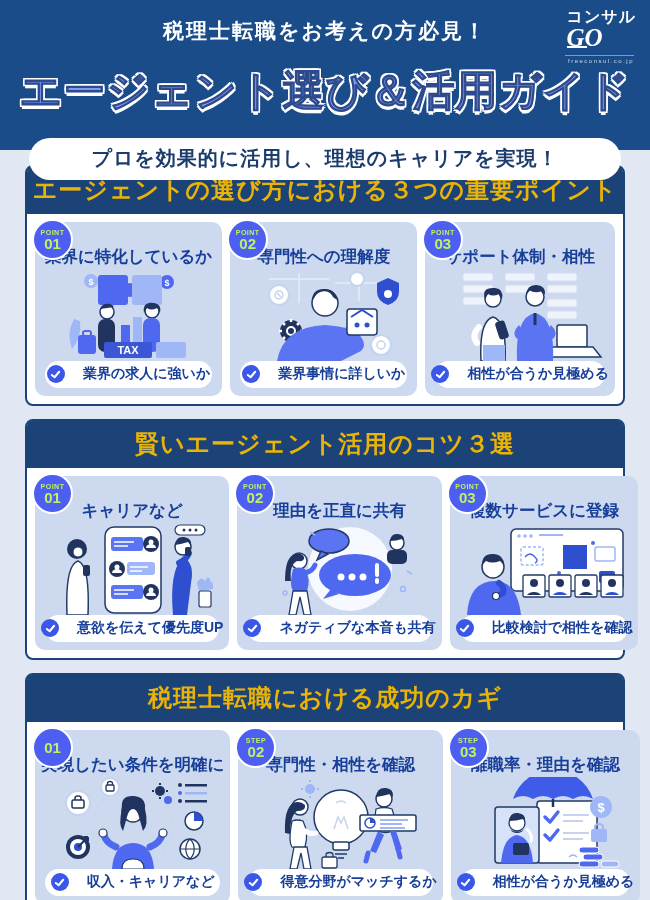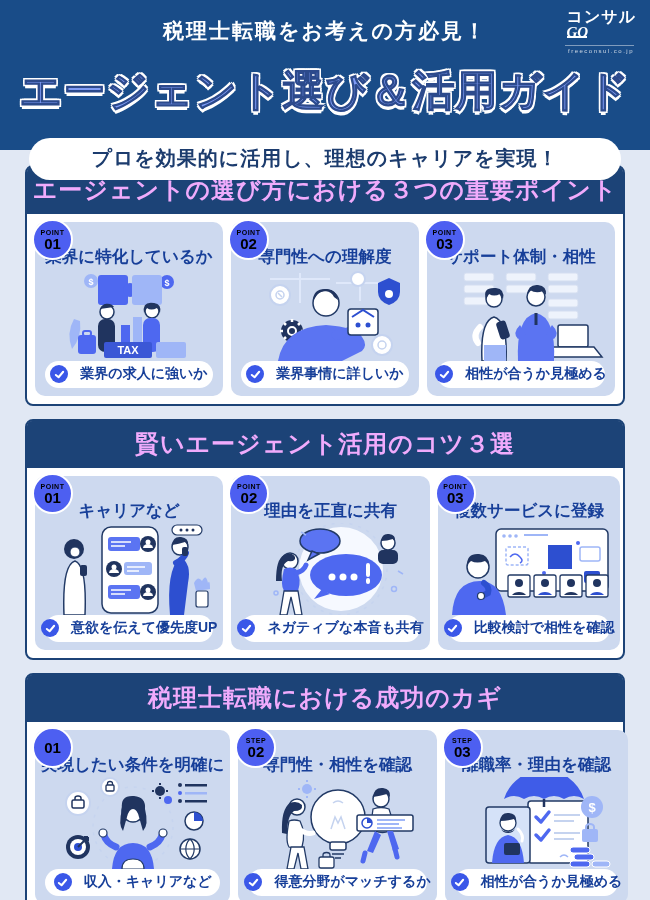--- a/index.html
+++ b/index.html
@@ -5,49 +5,49 @@
   * { margin:0; padding:0; box-sizing:border-box; }
   html,body { width:650px; height:900px; }
   body { font-family:"Liberation Sans","DejaVu Sans",sans-serif; background:#e1e8f4; overflow:hidden; }
   .page { width:650px; height:900px; background:#e1e8f4; }
 
   
   .hero { position:relative; height:150px; background:#194c88; text-align:center; }
   .logo { position:absolute; top:9px; right:16px; color:#fff; text-align:right; line-height:1; }
   .logo-row { display:flex; align-items:baseline; justify-content:flex-end;flex-direction:column; }
   .logo-main { font-size:16px; font-weight:bold; letter-spacing:1px; }
-  .logo-go { font-family:"Liberation Serif",serif; font-style:italic; font-size:15px; font-weight:bold; margin-left:1px; }
+  .logo-go { font-family:"Liberation Serif",serif; font-style:italic; font-size:25px; font-weight:bold; margin-left:1px; }
   .logo-swoosh { display:inline-block; width:20px; height:2px; background:#fff; margin-left:2px; transform:translateY(-4px); }
   .logo-domain { font-size:6px; letter-spacing:1.5px; opacity:.75; margin-top:3px; border-top:1px solid rgba(255,255,255,.6); padding-top:2px; }
   .hero-tagline { padding-top:17px; color:#fff; font-size:21px; font-weight:bold; letter-spacing:2px; }
   .hero-title { margin-top:18px; font-size:42px; font-weight:900; letter-spacing:1px; color:#7e9bf5;
       text-shadow:-2px -2px 0 #fff,2px -2px 0 #fff,-2px 2px 0 #fff,2px 2px 0 #fff,0 -2px 0 #fff,0 2px 0 #fff,-2px 0 0 #fff,2px 0 0 #fff,0 4px 0 #fff;
       -webkit-text-stroke:1px #2c4a8c; }
   .hero-pill { width:592px; margin:19px auto 0; background:#fff; border-radius:24px; padding:7px 0 8px;
       font-size:20px; font-weight:bold; color:#1c3c6e; letter-spacing:1px; }
 
   
   .sections { padding:15px 25px 0; display:flex; flex-direction:column; gap:13px; }
   .section { background:#fff; border:2px solid #1c4377; border-radius:8px; overflow:visible; }
-  .section-header { background:#1c4377; color:#f0abfc; font-size:24px; font-weight:800; text-align:center;
+  .section-header { background:#1c4377; color:#eab308; font-size:24px; font-weight:800; text-align:center;
       padding:7px 0 8px; letter-spacing:1px; border-radius:5px 5px 0 0; }
   .cards { display:flex; gap:8px; padding:8px; }
   .card { position:relative; flex:1; background:#cdd9ef; border-radius:10px; padding:24px 6px 8px;
       display:flex; flex-direction:column; align-items:center; height:174px; }
   .badge { position:absolute; top:-3px; left:-3px; width:41px; height:41px; border-radius:50%;
-      background:#4d5ff1; border:2.5px solid #fff; color:#000000; display:flex; flex-direction:column;
+      background:#4d5ff1; border:2.5px solid #fff; color:#bef264; display:flex; flex-direction:column;
       align-items:center; justify-content:center; line-height:1; z-index:2; }
   .badge-label { font-size:7px; font-weight:bold; letter-spacing:.5px; }
   .badge-label:empty { display:none; }
   .badge-num { font-size:15px; font-weight:bold; }
   .card-title { font-size:16.5px; font-weight:800; color:#173f99; text-align:center; white-space:nowrap; }
   .illo { height:92px; display:flex; align-items:center; justify-content:center; margin-top:1px; }
   .illo svg { height:92px; width:170px; }
   .check-pill { margin-top:auto; width:calc(100% - 8px); background:#fff; border-radius:16px;
-      padding:4px 0 5px; display:flex; align-items:center; justify-content:center; gap:12px;
+      padding:4px 0 5px; display:flex; align-items:center; justify-content:center; gap:18px;
       font-size:14px; font-weight:800; color:#173f99; white-space:nowrap; }
   .check-icon { width:18px; height:18px; min-width:18px; border-radius:50%; background:#3a57e8;
       display:inline-flex; align-items:center; justify-content:center; }
   .check-icon svg { width:11px; height:11px; }
 
   
   text.svgtxt { font-family:"Liberation Sans",sans-serif; font-weight:bold; fill:#fff; }
 </style>
 </head>
 <body>

